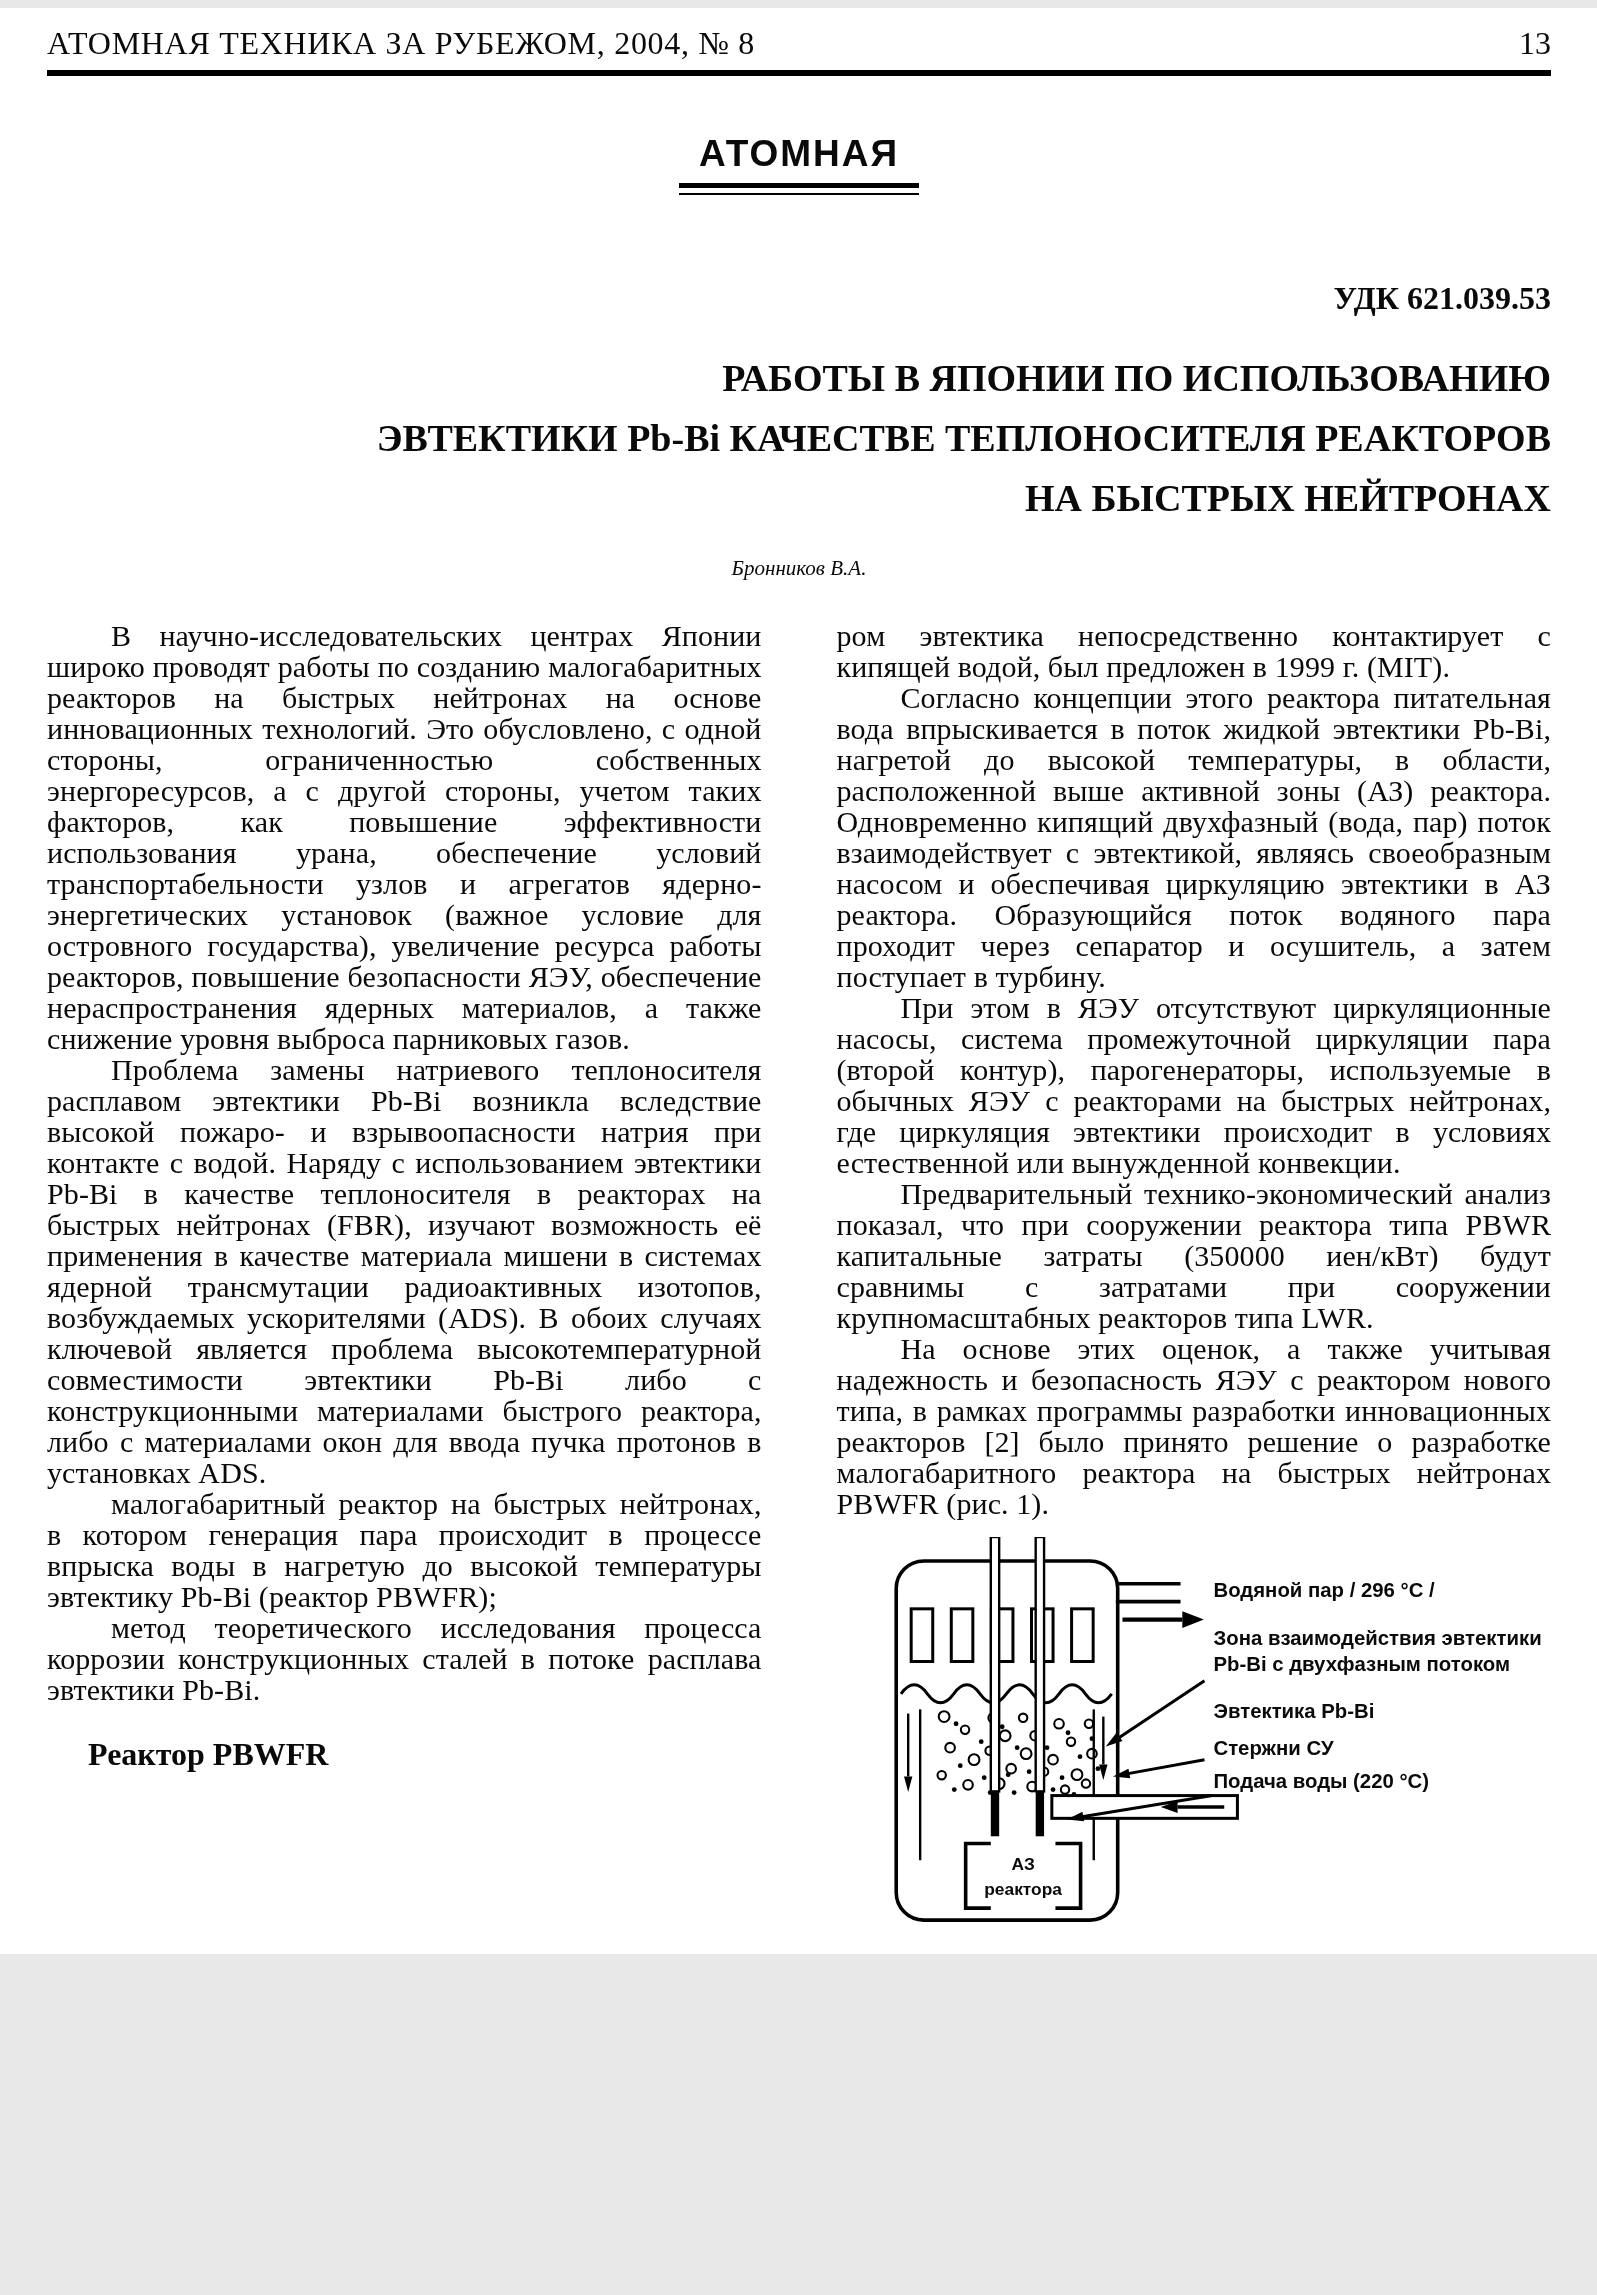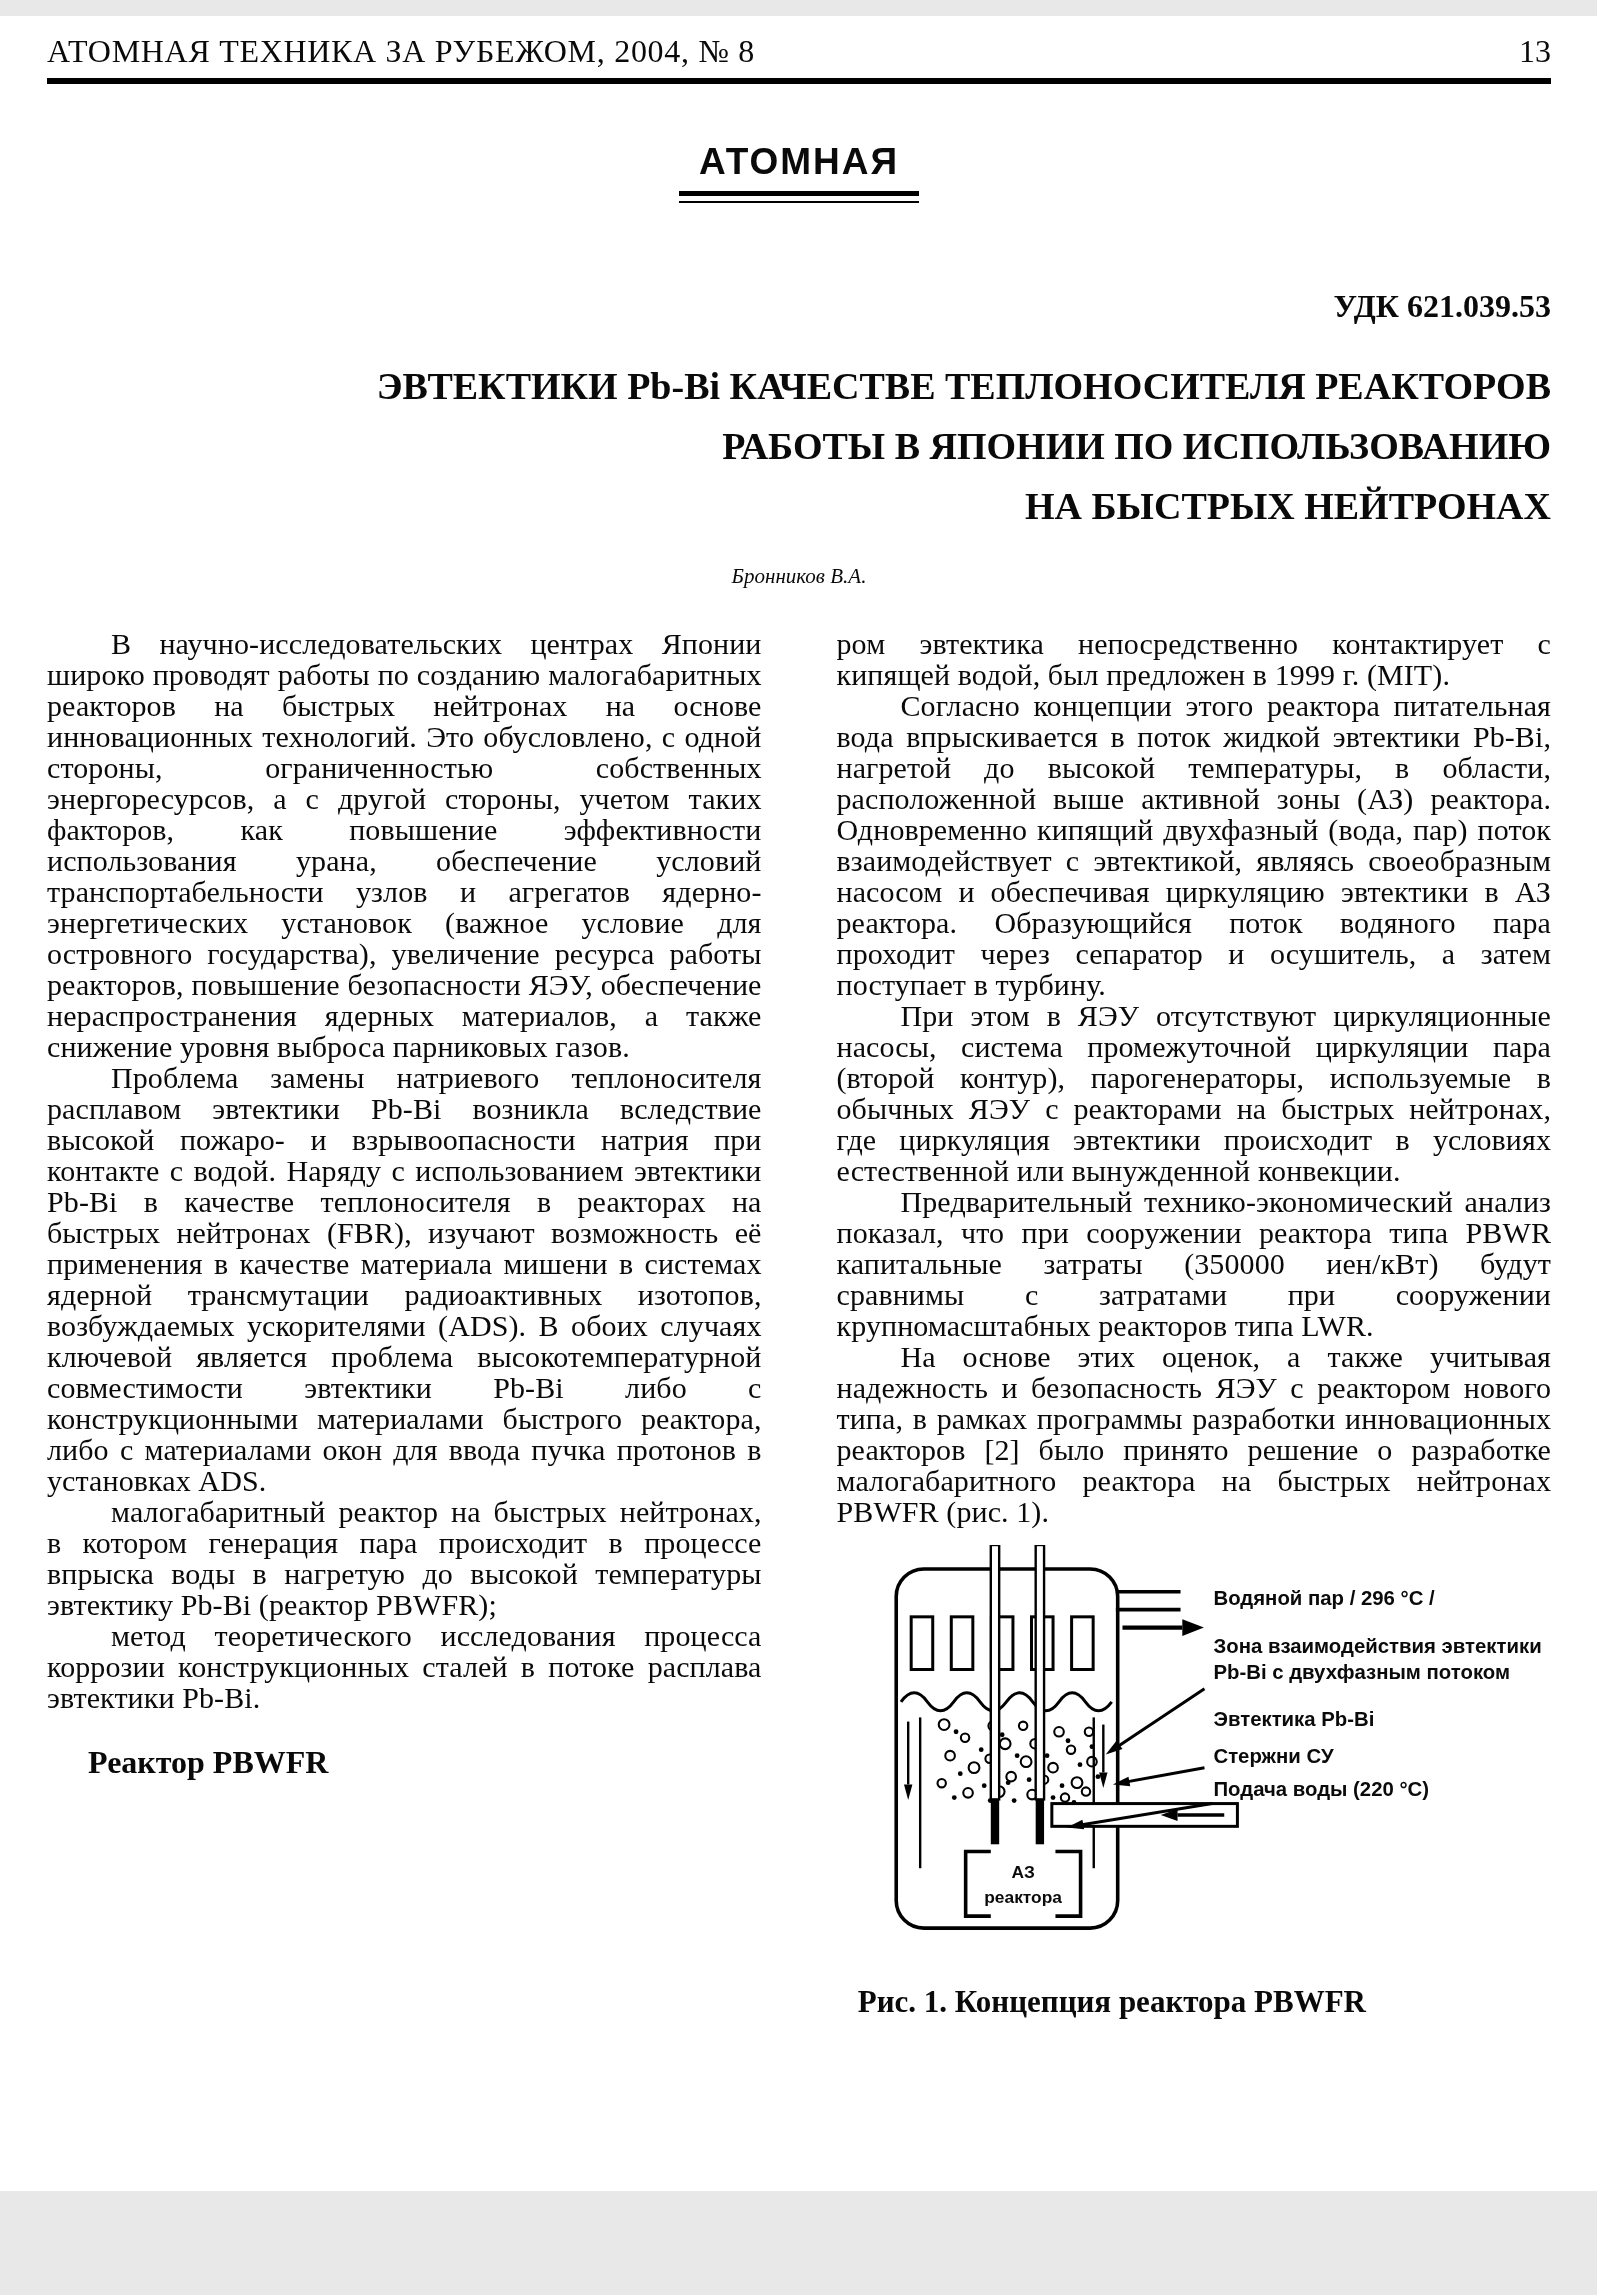--- a/index.html
+++ b/index.html
@@ -1,18 +1,18 @@
 <!DOCTYPE html>
 <html style="font-size:10.7px"><head>
 <meta charset="utf-8">
 <style>
   html,body{margin:0;padding:0;background:#e8e8e8;}
   .page{
-    position:relative;width:1598px;height:2175px;box-sizing:border-box;
-    margin:16px auto;background:#ffffff;color:#0a0a0a;
+    position:relative;width:1598px;height:1946px;box-sizing:border-box;
+    margin:8px auto;background:#ffffff;color:#0a0a0a;
     font-family:"Liberation Serif","DejaVu Serif",serif;
     padding:17.3px 47px 0 47px;overflow:hidden;
   }
   
   .hdr{display:flex;justify-content:space-between;align-items:baseline;}
   .hdr .journal{font-size:32px;letter-spacing:0.7px;white-space:nowrap;}
   .hdr .pageno{font-size:32px;font-family:Liberation Serif, serif;}
   .hdr-rule{height:6px;background:#000;margin-top:8px;}
   
   .section-wrap{text-align:center;margin-top:57px;}
@@ -62,22 +62,22 @@
     <div class="section-head">АТОМНАЯ</div>
     <div class="dbl">
       <div class="r1"></div>
       <div class="r2"></div>
     </div>
   </div>
 
   <div class="udc">УДК 621.039.53</div>
 
   <div class="title">
+    <div>РАБОТЫ В ЯПОНИИ ПО ИСПОЛЬЗОВАНИЮ</div>
     <div>ЭВТЕКТИКИ Pb-Bi КАЧЕСТВЕ ТЕПЛОНОСИТЕЛЯ РЕАКТОРОВ</div>
-    <div>РАБОТЫ В ЯПОНИИ ПО ИСПОЛЬЗОВАНИЮ</div>
     <div>НА БЫСТРЫХ НЕЙТРОНАХ</div>
   </div>
 
   <div class="author">Бронников В.А.</div>
 
   <div class="cols">
 
     <div class="col">
       <p>В научно-исследовательских центрах Японии широко проводят работы по созданию малогабаритных реакторов на быстрых нейтронах на основе инновационных технологий. Это обусловлено, с одной стороны, ограниченностью собственных энергоресурсов, а с другой стороны, учетом таких факторов, как повышение эффективности использования урана, обеспечение условий транспортабельности узлов и агрегатов ядерно-энергетических установок (важное условие для островного государства), увеличение ресурса работы реакторов, повышение безопасности ЯЭУ, обеспечение нераспространения ядерных материалов, а также снижение уровня выброса парниковых газов.</p>
       <p>Проблема замены натриевого теплоносителя расплавом эвтектики Pb-Bi возникла вследствие высокой пожаро- и взрывоопасности натрия при контакте с водой. Наряду с использованием эвтектики Pb-Bi в качестве теплоносителя в реакторах на быстрых нейтронах (FBR), изучают возможность её применения в качестве материала мишени в системах ядерной трансмутации радиоактивных изотопов, возбуждаемых ускорителями (ADS). В обоих случаях ключевой является проблема высокотемпературной совместимости эвтектики Pb-Bi либо с конструкционными материалами быстрого реактора, либо с материалами окон для ввода пучка протонов в установках ADS.</p>

